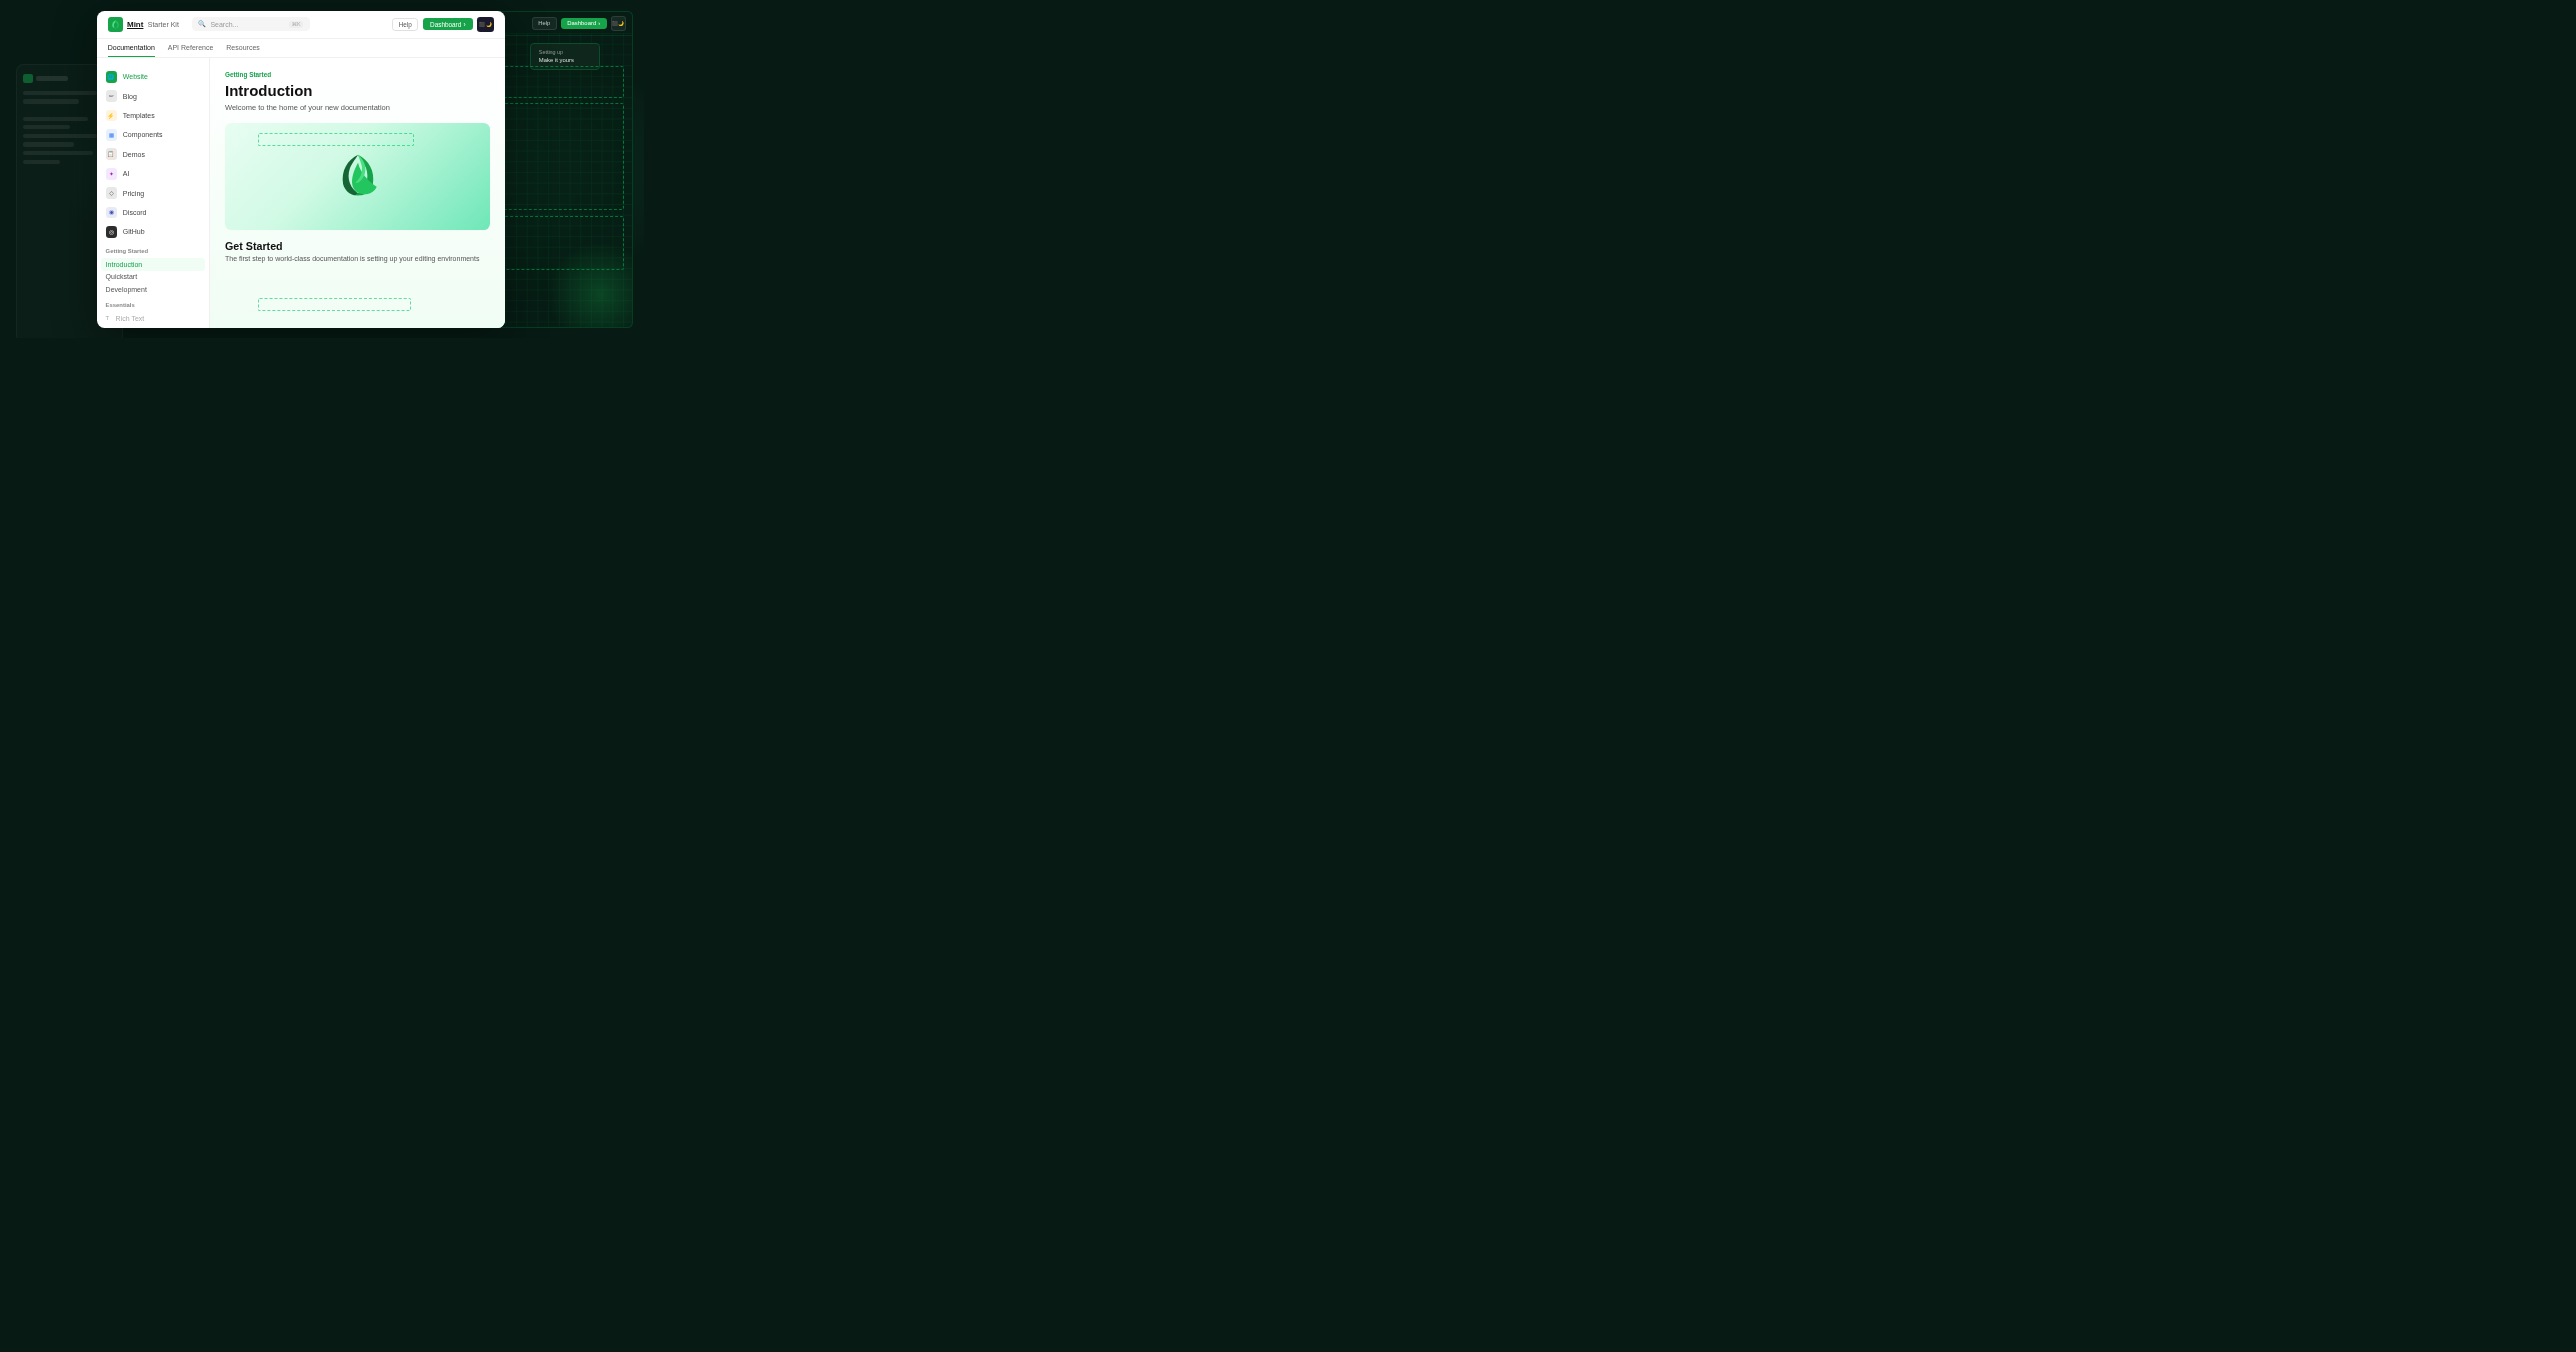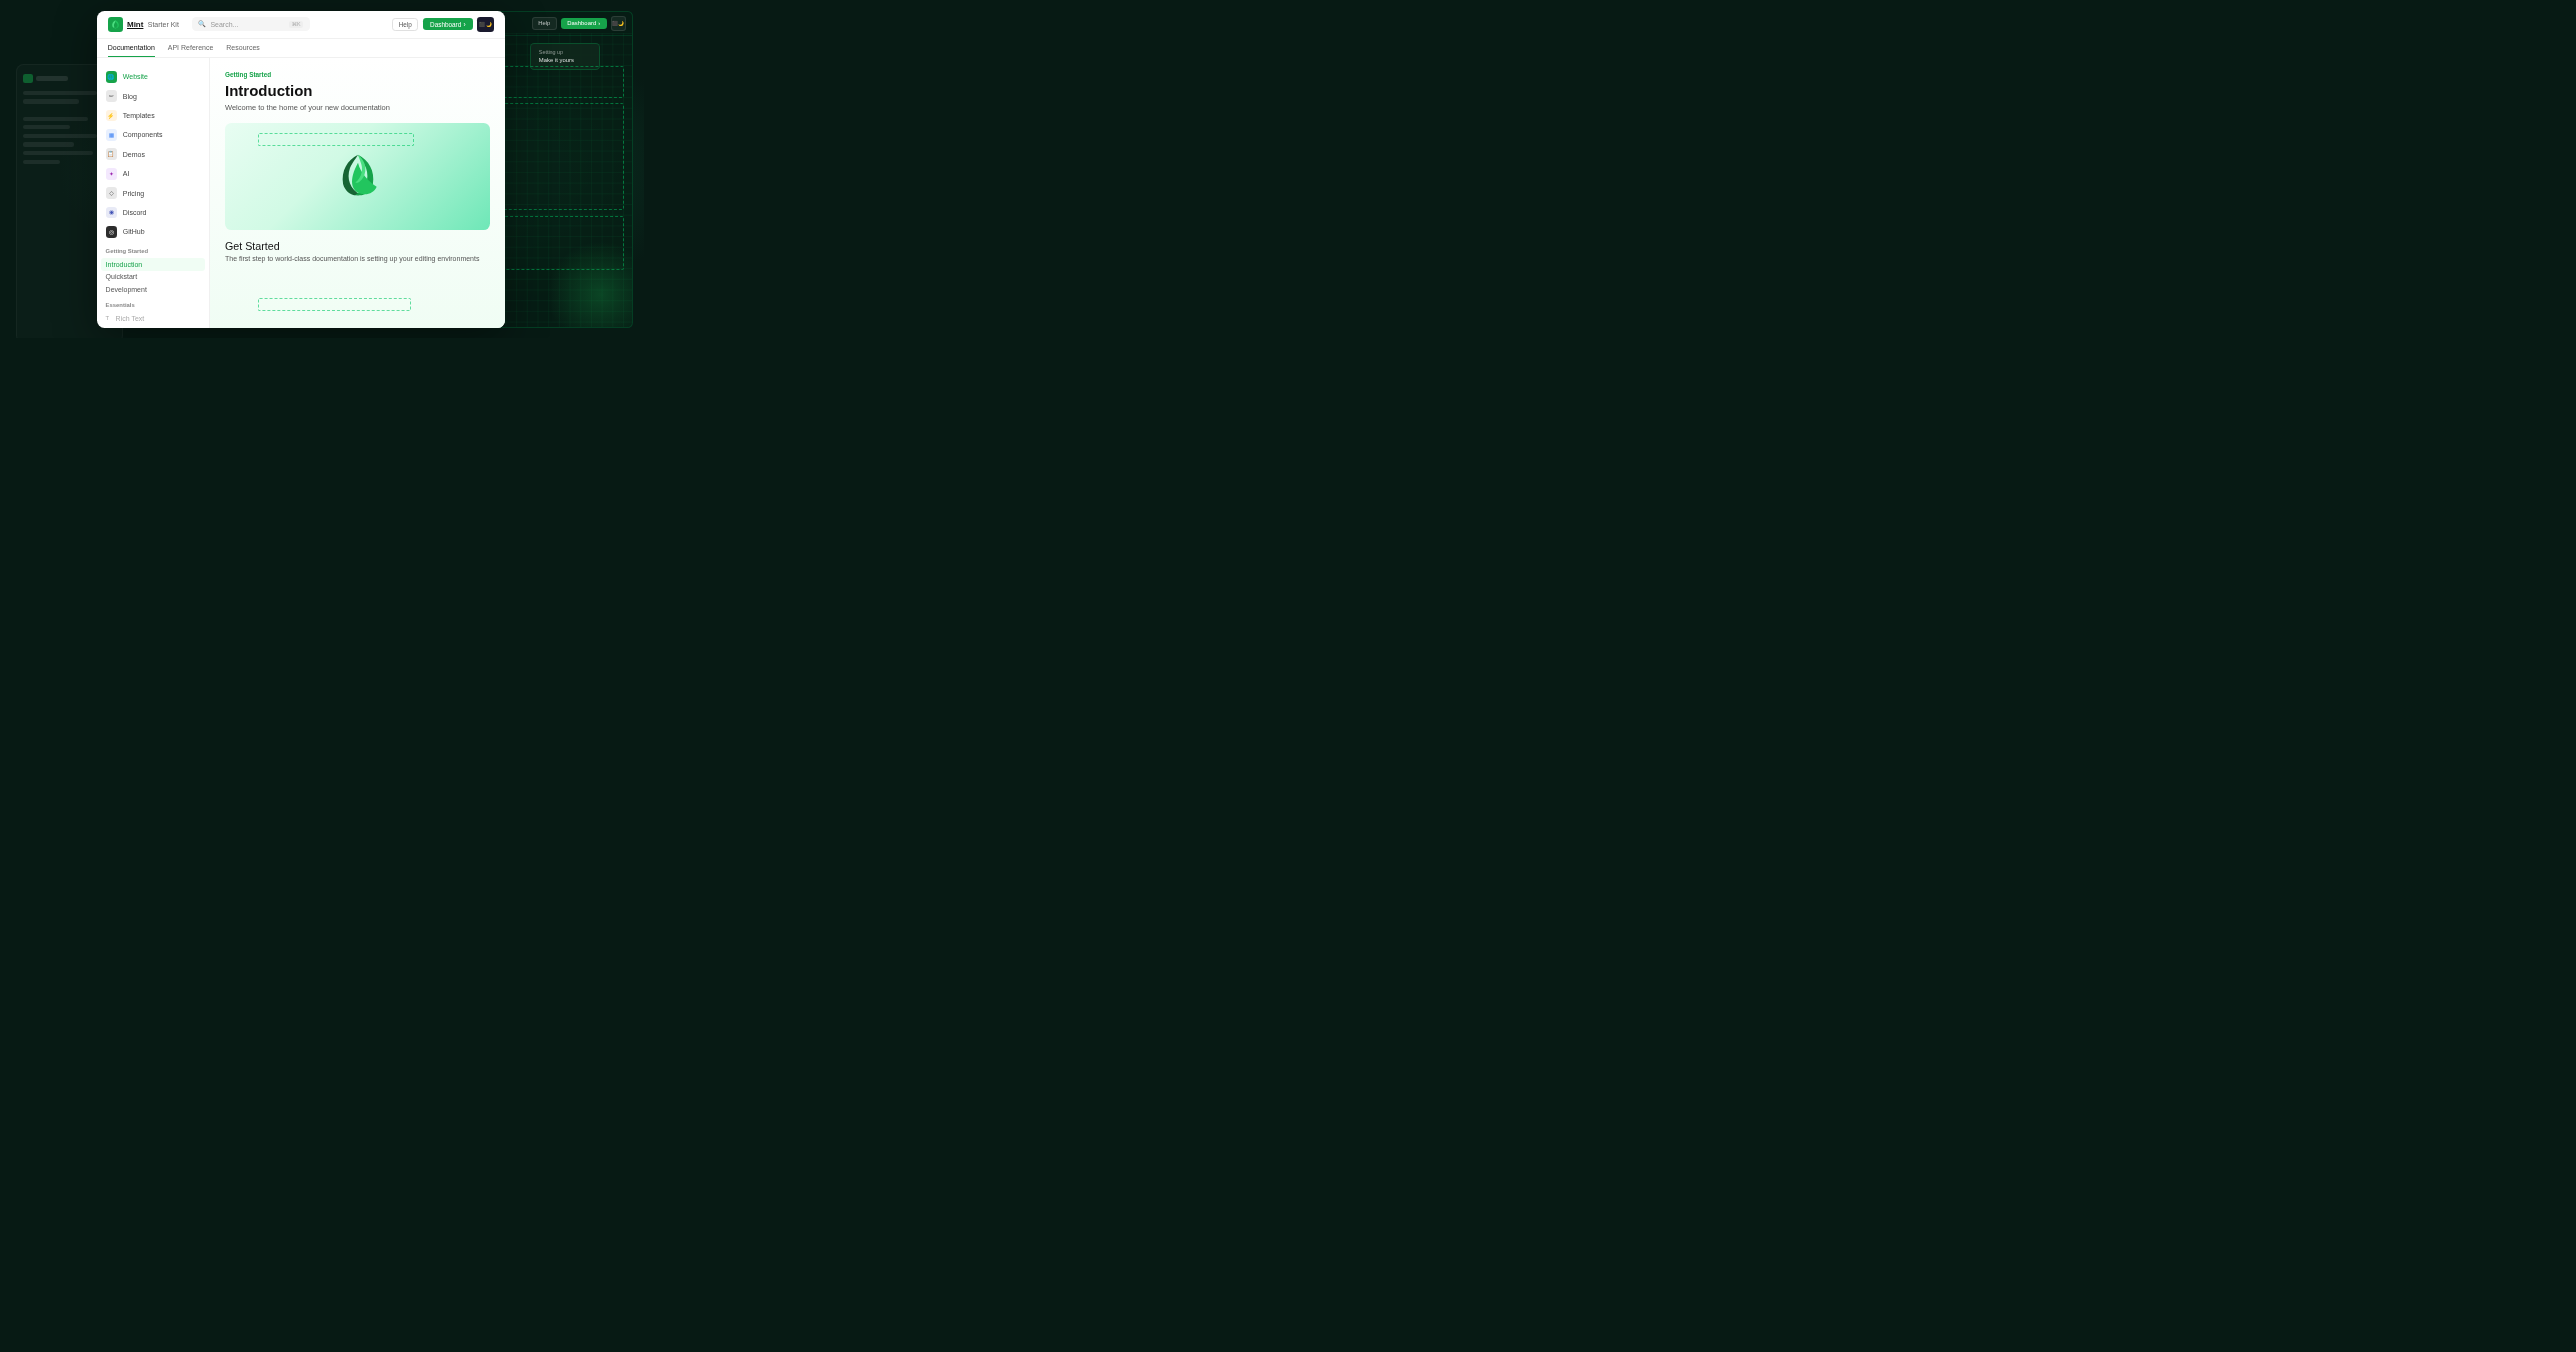--- a/index.html
+++ b/index.html
@@ -438,21 +438,21 @@
       width: 64px;
       height: 64px;
     }
 
     .get-started-section {
       margin-top: 4.3px;
     }
 
     .get-started-title {
       font-size: 10.7px;
-      font-weight: 400;
+      font-weight: 700;
       color: #111;
       margin-bottom: 3px;
     }
 
     .get-started-desc {
       font-size: 7px;
       color: #555;
     }
 
     

